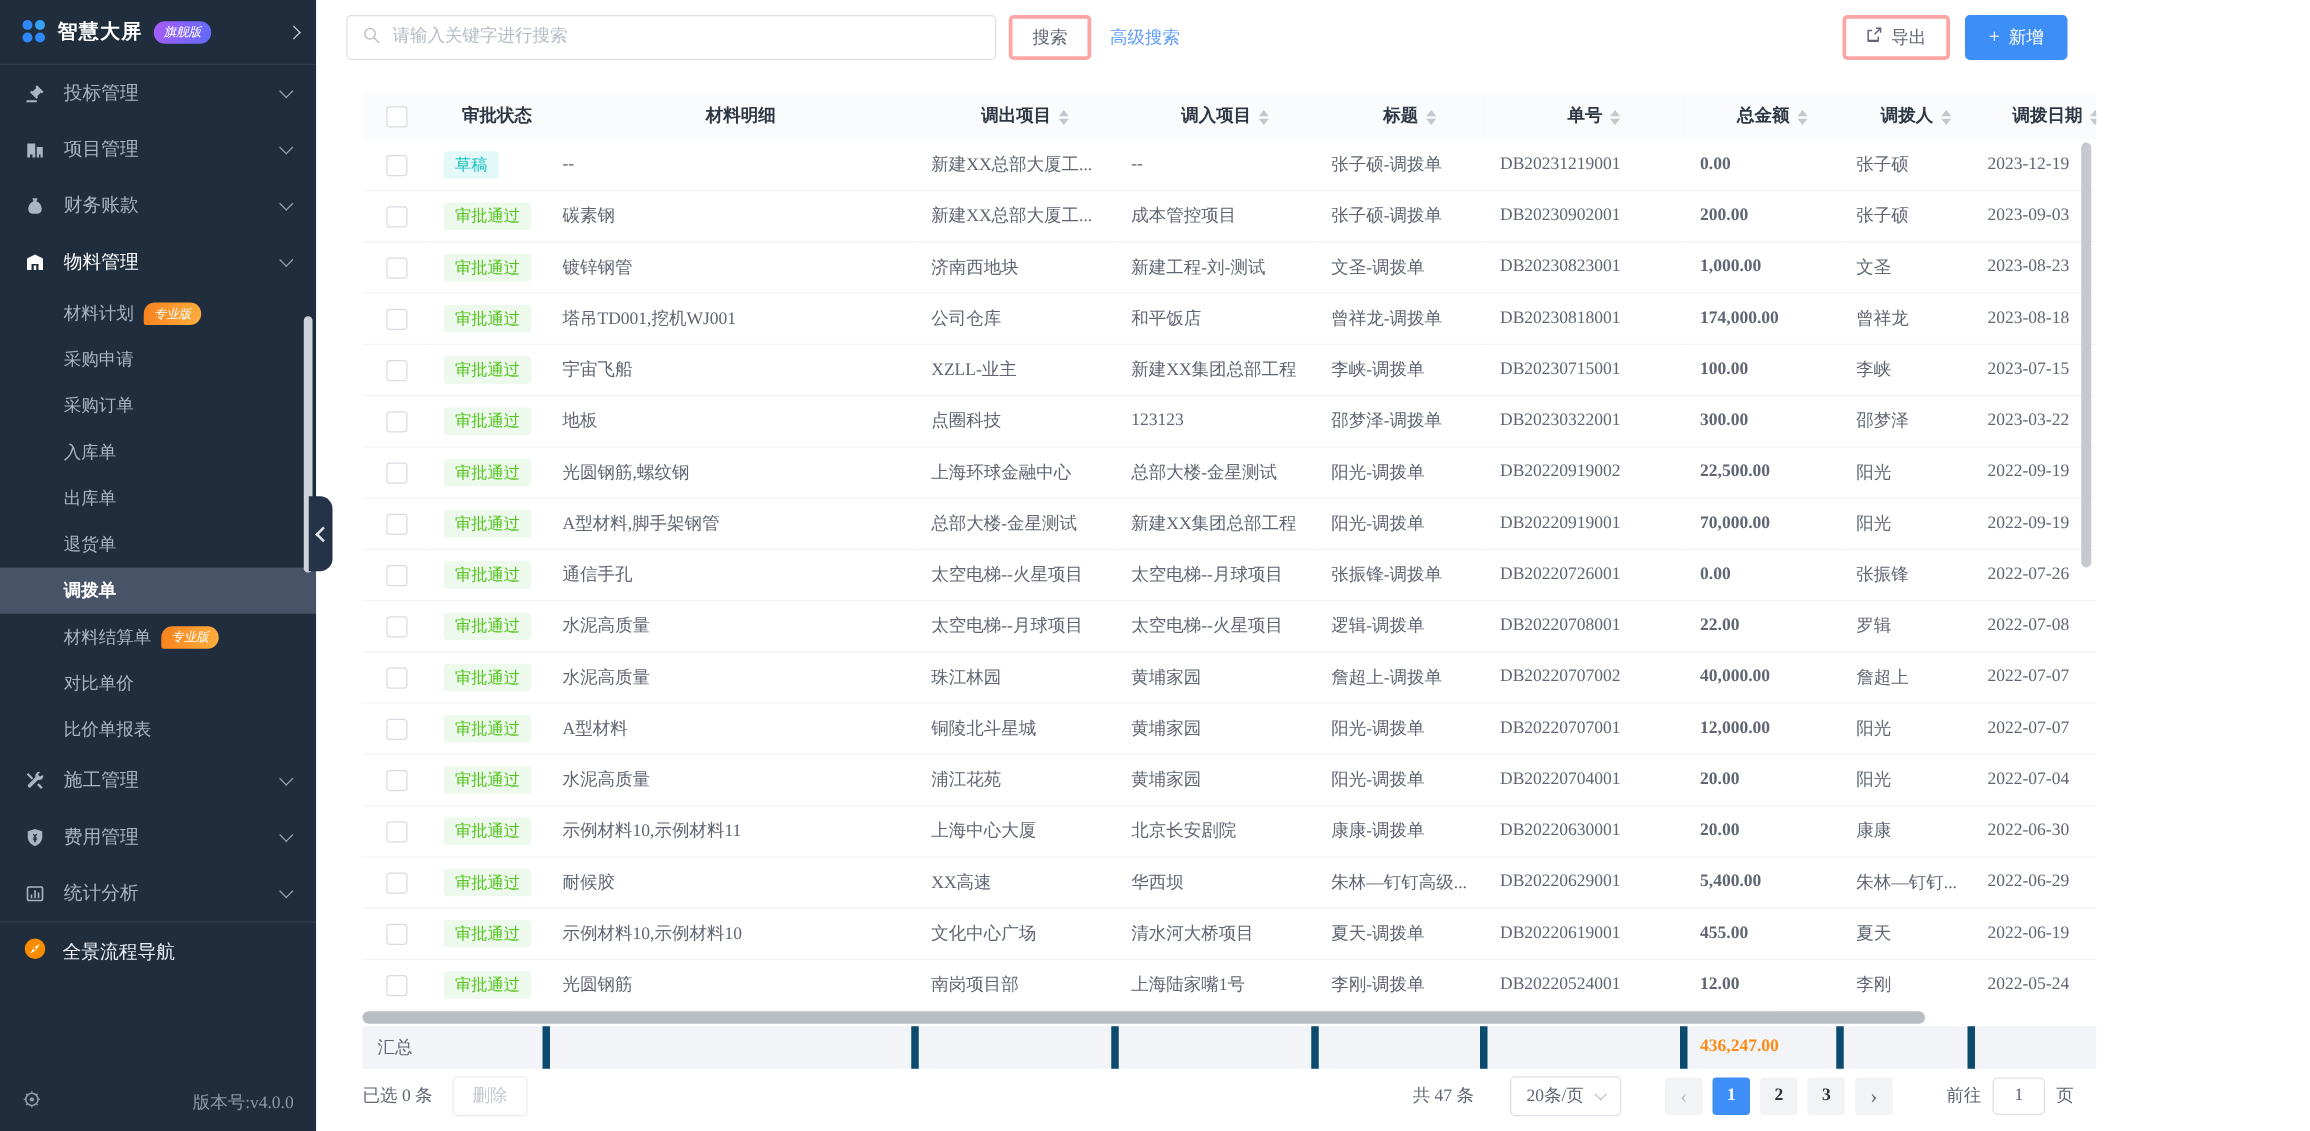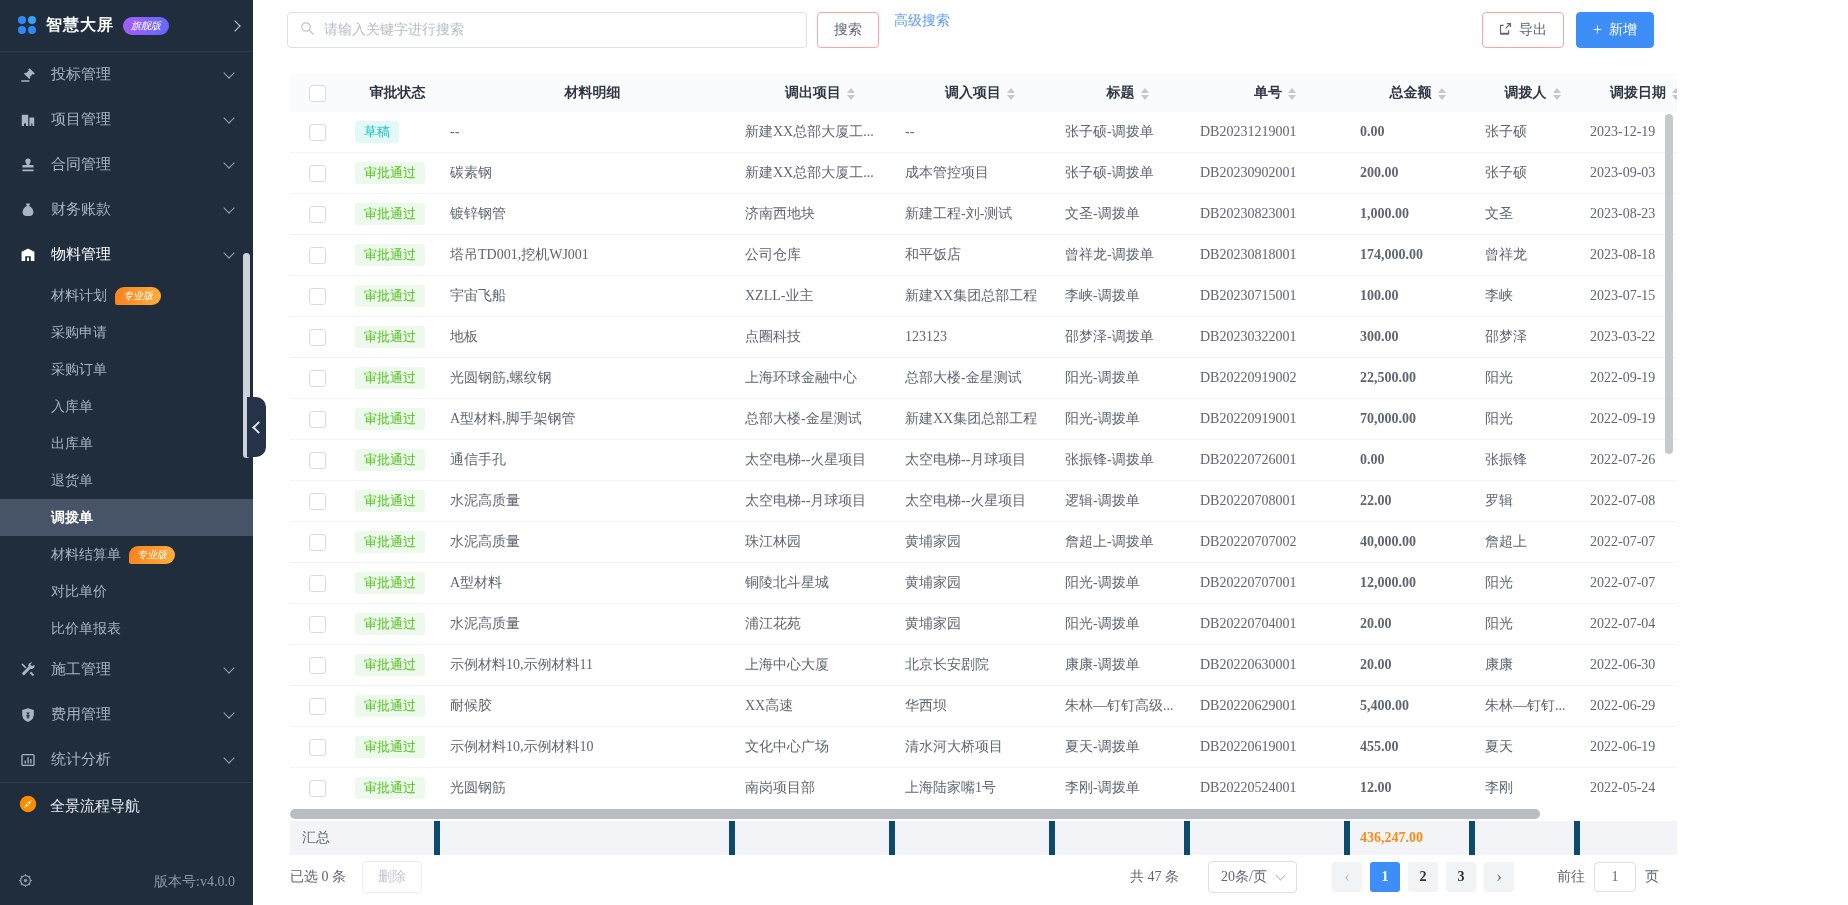--- a/index.html
+++ b/index.html
@@ -32,26 +32,26 @@
   .sb-version{position:absolute;bottom:0;left:0;right:0;height:46px;display:flex;align-items:center;
               padding:0 18px;color:#8d99aa;justify-content:space-between;font-size:14px}
   .sb-scrollbar{position:absolute;left:243px;top:253px;width:7px;height:205px;border-radius:4px;background:#ced3da}
   .collapse-tab{position:absolute;left:247px;top:397px;width:19px;height:60px;background:#243348;
                 border-radius:0 10px 10px 0;display:flex;align-items:center;justify-content:center;cursor:pointer;z-index:5}
   .collapse-tab .chevL{width:7px;height:7px;border-top:2px solid #dfe4ea;border-left:2px solid #dfe4ea;
                        transform:rotate(-45deg);margin-left:3px}
 
   
   .main{position:absolute;left:253px;top:0;right:0;bottom:0;background:#fff}
-  .toolbar{position:absolute;left:34px;top:12px;right:23px;height:36px;display:flex;}
+  .toolbar{position:absolute;left:24px;top:12px;right:23px;height:36px;display:flex;align-items:center}
   .search{width:520px;height:36px;border:1px solid #dcdfe6;border-radius:4px;display:flex;align-items:center;
           padding:0 12px;gap:8px;color:#c0c4cc;box-sizing:border-box;background:#fff}
   .search input{border:0;outline:0;flex:1;font-size:14px;color:#303133;font-family:inherit;background:transparent}
   .search input::placeholder{color:#b6bcc6}
-  .btn{height:36px;padding:0 16px;border:1px solid #fca5a5;border-radius:4px;background:#fff;color:#5f6572;
+  .btn{height:36px;padding:0 16px;border:3px solid #fca5a5;border-radius:4px;background:#fff;color:#5f6572;
        font-size:14px;display:inline-flex;align-items:center;gap:7px;box-sizing:border-box;cursor:pointer;font-family:inherit}
   .search-btn{margin-left:10px}
   .adv{color:#5c9cf8;margin-left:15px;cursor:pointer}
   .tb-spacer{flex:1}
   .add-btn{background:#3e8ef7;border-color:#3e8ef7;color:#fff;margin-left:12px}
   .add-btn .plus{font-size:16px;line-height:1}
 
   
   .table-zone{position:absolute;left:37px;top:74px;width:1555px;height:733px;overflow:hidden}
   table.grid{border-collapse:collapse;table-layout:fixed;width:1555px}
@@ -133,29 +133,20 @@
           <span class="lab">投标管理</span>
           <span class="chev down"></span>
         </div>
         <div class="sb-item">
           <span class="sb-ico">
             <svg width="16" height="16" viewBox="0 0 16 16" fill="currentColor">
               <path d="M1.8 14V2.8h6.4V14H6v-2.4H4V14H1.8Zm1.6-8.8h1.2v1.4H3.4Zm2 0h1.2v1.4H5.4Zm-2 2.6h1.2v1.4H3.4Zm2 0h1.2v1.4H5.4ZM9.4 14V5.6h4.8V14h-1.8v-2.4h-1.2V14H9.4Zm1.4-6h1.9v1.3h-1.9Z"></path>
             </svg>
           </span>
           <span class="lab">项目管理</span>
-          <span class="chev down"></span>
-        </div>
-        <div class="sb-item">
-          <span class="sb-ico">
-            <svg width="16" height="16" viewBox="0 0 16 16" fill="currentColor">
-              <path d="M8 1.6a2.7 2.7 0 0 1 2.7 2.7c0 1.1-.7 2-1.3 2.8-.3.4-.2.9.3.9h2.9c.6 0 1 .4 1 1v1.6H2.4V9c0-.6.4-1 1-1h2.9c.5 0 .6-.5.3-.9-.6-.8-1.3-1.7-1.3-2.8A2.7 2.7 0 0 1 8 1.6ZM2.4 12.6h11.2v1.6H2.4Z"></path>
-            </svg>
-          </span>
-          <span class="lab">合同管理</span>
           <span class="chev down"></span>
         </div>
         <div class="sb-item">
           <span class="sb-ico">
             <svg width="16" height="16" viewBox="0 0 16 16" fill="currentColor">
               <path d="M5.8 1.6h4.4L9.1 4c2.6.9 4.3 3.6 4.3 6.3 0 2.2-1.6 3.7-3.8 3.7H6.4c-2.2 0-3.8-1.5-3.8-3.7C2.6 7.6 4.3 4.9 6.9 4L5.8 1.6Zm1 5h1.1l.6 1.1.6-1.1h1.1l-.9 1.5h.7v.8H8.9v.5H10v.8H8.9v1.4H7.7v-1.4H6.6v-.8h1.1v-.5H6.6v-.8h.7l-.9-1.5Z"></path>
             </svg>
           </span>
           <span class="lab">财务账款</span>
           <span class="chev down"></span>

